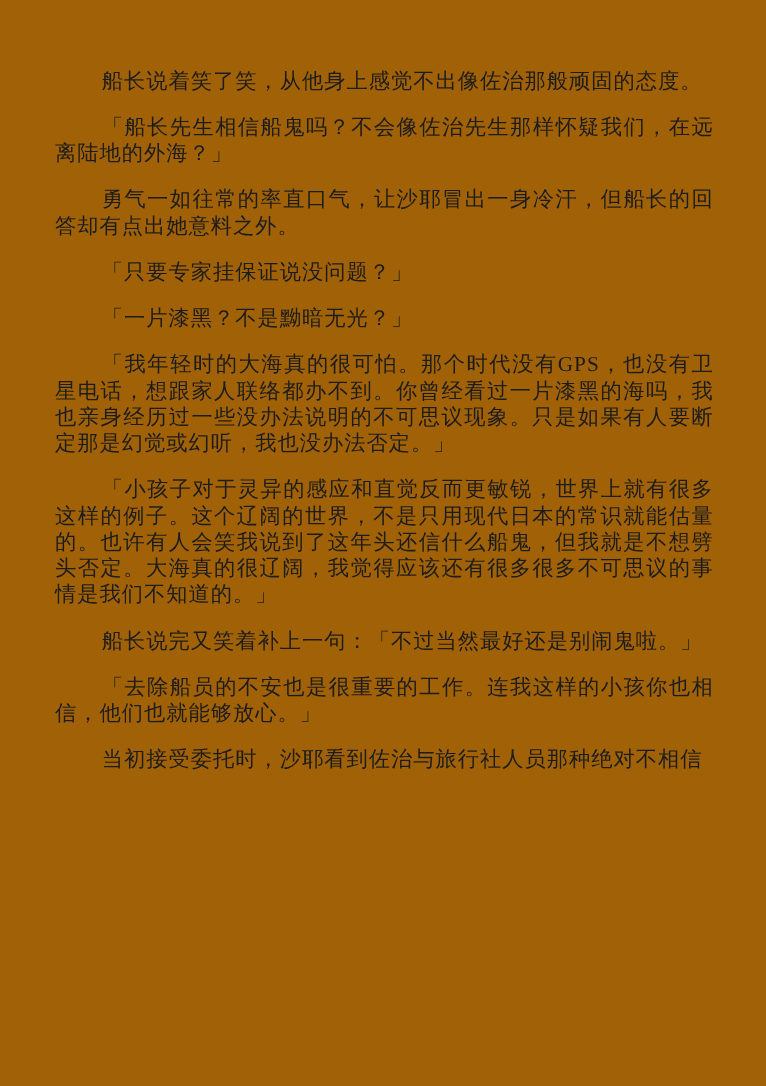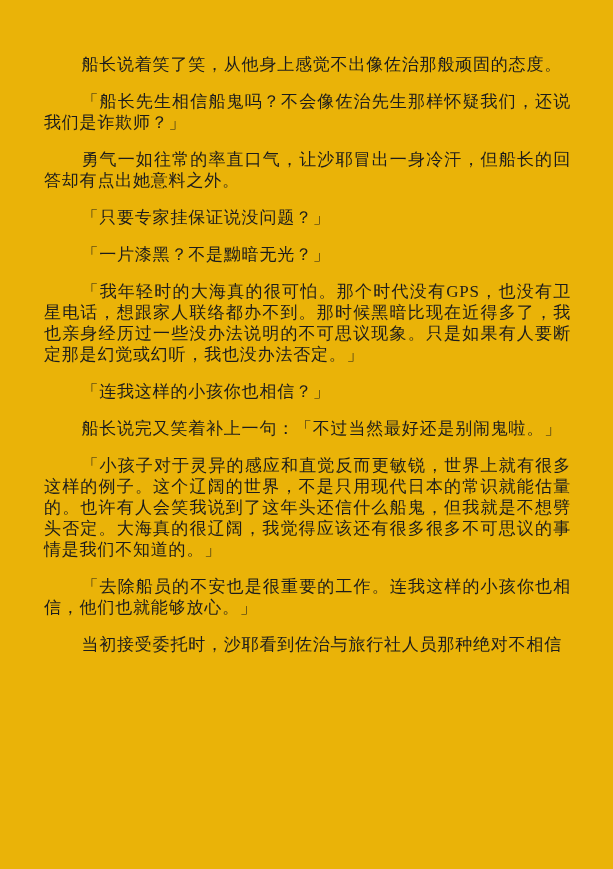--- a/index.html
+++ b/index.html
@@ -5,44 +5,43 @@
   html, body {
     margin: 0;
     padding: 0;
     background: #ffffff;
   }
   .page {
     position: relative;
     width: 613px;
     height: 869px;
     box-sizing: border-box;
-    background: #eab308;
+    background: #a16207;
     padding: 54px 42px 0 44px;
     overflow: hidden;
     font-family: "Liberation Serif", "DejaVu Serif", serif;
     font-size: 17px;
     line-height: 21px;
     color: #1c1c1c;
   }
   .page p {
     margin: 0 0 16px 0;
     text-indent: 2.2em;
     text-align: justify;
     letter-spacing: 0.8px;
     word-break: break-all;
   }
 </style>
 </head>
 <body>
 
 <div class="page">
   <p>船长说着笑了笑，从他身上感觉不出像佐治那般顽固的态度。</p>
-  <p>「船长先生相信船鬼吗？不会像佐治先生那样怀疑我们，还说我们是诈欺师？」</p>
+  <p>「船长先生相信船鬼吗？不会像佐治先生那样怀疑我们，在远离陆地的外海？」</p>
   <p>勇气一如往常的率直口气，让沙耶冒出一身冷汗，但船长的回答却有点出她意料之外。</p>
   <p>「只要专家挂保证说没问题？」</p>
   <p>「一片漆黑？不是黝暗无光？」</p>
-  <p>「我年轻时的大海真的很可怕。那个时代没有GPS，也没有卫星电话，想跟家人联络都办不到。那时候黑暗比现在近得多了，我也亲身经历过一些没办法说明的不可思议现象。只是如果有人要断定那是幻觉或幻听，我也没办法否定。」</p>
-  <p>「连我这样的小孩你也相信？」</p>
+  <p>「我年轻时的大海真的很可怕。那个时代没有GPS，也没有卫星电话，想跟家人联络都办不到。你曾经看过一片漆黑的海吗，我也亲身经历过一些没办法说明的不可思议现象。只是如果有人要断定那是幻觉或幻听，我也没办法否定。」</p>
+  <p>「小孩子对于灵异的感应和直觉反而更敏锐，世界上就有很多这样的例子。这个辽阔的世界，不是只用现代日本的常识就能估量的。也许有人会笑我说到了这年头还信什么船鬼，但我就是不想劈头否定。大海真的很辽阔，我觉得应该还有很多很多不可思议的事情是我们不知道的。」</p>
   <p>船长说完又笑着补上一句：「不过当然最好还是别闹鬼啦。」</p>
-  <p>「小孩子对于灵异的感应和直觉反而更敏锐，世界上就有很多这样的例子。这个辽阔的世界，不是只用现代日本的常识就能估量的。也许有人会笑我说到了这年头还信什么船鬼，但我就是不想劈头否定。大海真的很辽阔，我觉得应该还有很多很多不可思议的事情是我们不知道的。」</p>
   <p>「去除船员的不安也是很重要的工作。连我这样的小孩你也相信，他们也就能够放心。」</p>
   <p>当初接受委托时，沙耶看到佐治与旅行社人员那种绝对不相信</p>
 </div>
 
 </body></html>

